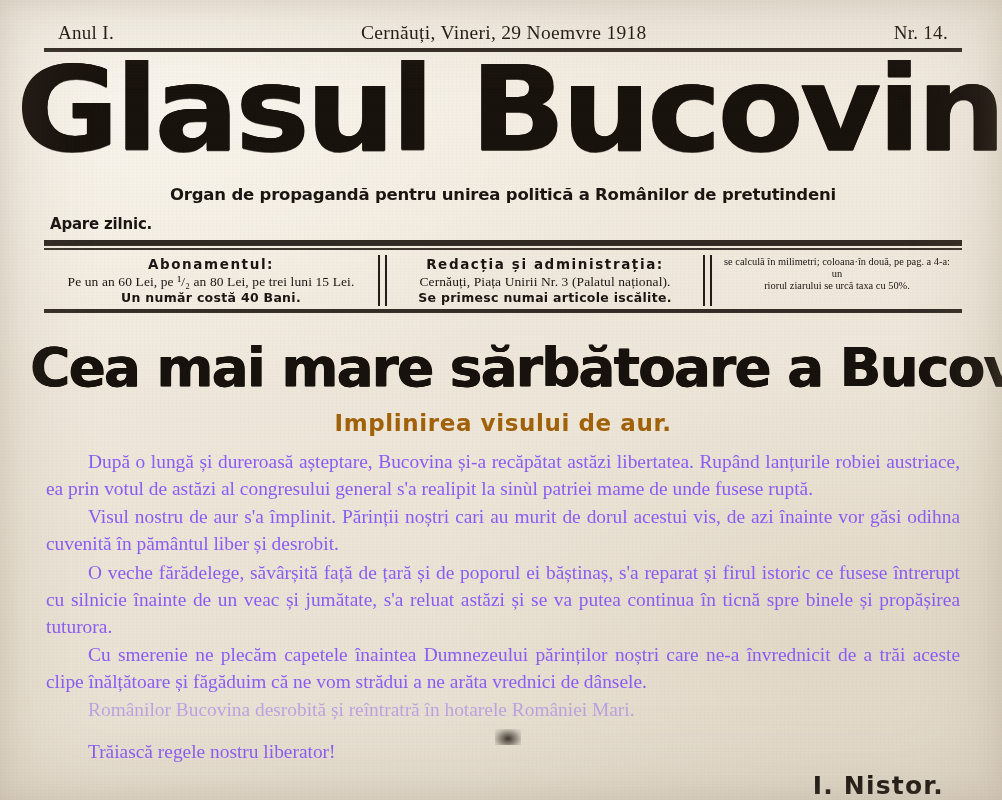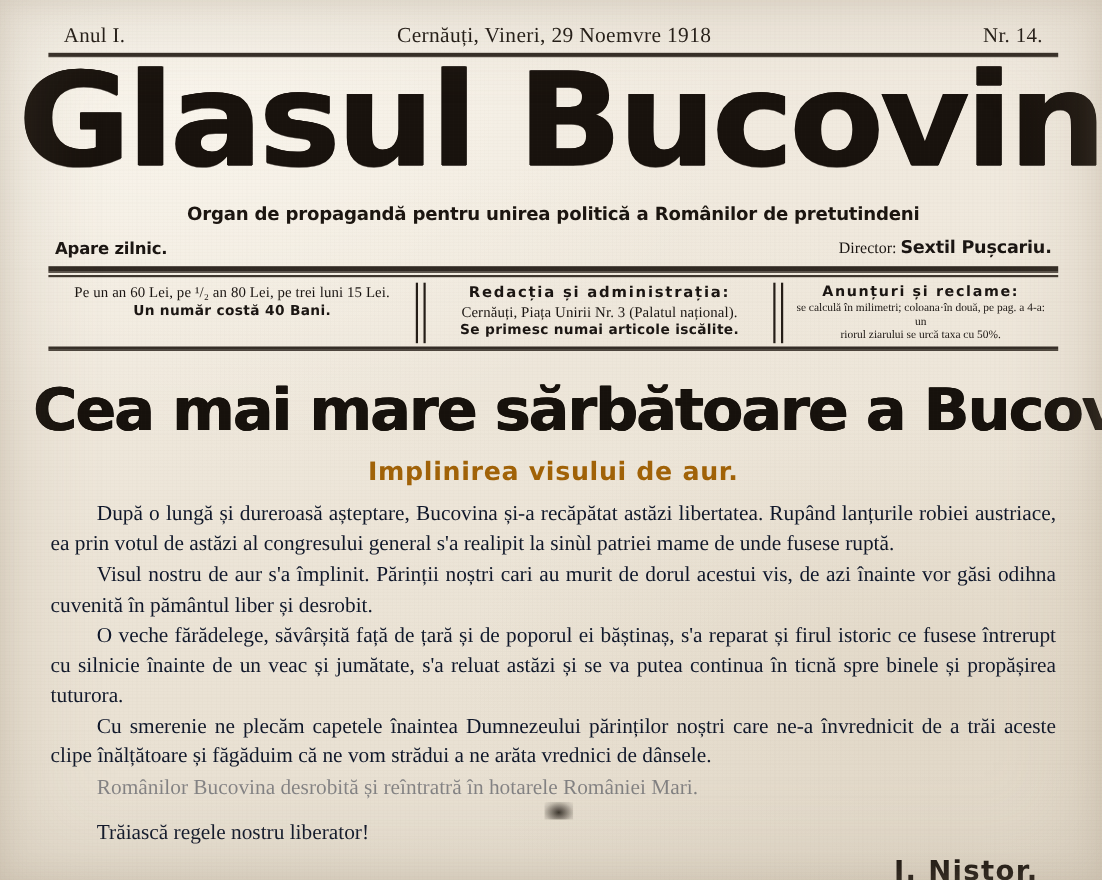--- a/index.html
+++ b/index.html
@@ -237,21 +237,21 @@
     margin-top: 16px;
   }
 
   
   .body {
     margin-top: 12px;
     font-family: "Liberation Serif", serif;
     font-size: 19.4px;
     line-height: 1.40;
     text-align: justify;
-    color: #0f172a;
+    color: #8b5cf6;
     padding: 0 2px;
   }
   .body p {
     margin: 0 0 1px 0;
     text-indent: 42px;
   }
   .body p.faded {
     opacity: 0.46;
     text-indent: 42px;
   }
@@ -298,44 +298,43 @@
     <div class="rule-top"></div>
 
     <div class="masthead">
       <div class="title">Glasul Bucovinei</div>
     </div>
 
     <div class="subtitle">Organ de propagandă pentru unirea politică a Românilor de pretutindeni</div>
 
     <div class="dirline">
       <span class="apare">Apare zilnic.</span>
-      <span class="director"><span>Director:</span> <b>Sextil Pușcariu.</b></span>
     </div>
 
     <div class="rule-thick"></div>
     <div class="rule-thin"></div>
 
     <div class="infobox">
       <div class="infocol col1">
+        <div class="ih">Abonamentul:</div>
         <div class="ib">Pe un an 60 Lei,  pe ¹/₂ an 80 Lei,  pe trei luni 15 Lei.</div>
         <div class="ibold">Un număr costă 40 Bani.</div>
       </div>
 
       <div class="divider"></div>
 
       <div class="infocol col2">
         <div class="ih">Redacția și administrația:</div>
         <div class="ib">Cernăuți, Piața Unirii Nr. 3  (Palatul național).</div>
         <div class="ibold">Se primesc numai articole iscălite.</div>
       </div>
 
       <div class="divider"></div>
 
       <div class="infocol col3">
-        <div class="ih">Anunțuri și reclame:</div>
         <div class="ib">se calculă în milimetri; coloana·în două, pe pag. a 4-a: un</div>
         <div class="ib">riorul ziarului se urcă taxa cu 50%.</div>
       </div>
     </div>
 
     <div class="rule-bottombox"></div>
 
     <div class="headline">Cea mai mare sărbătoare a Bucovinei.</div>
     <div class="subhead">Implinirea visului de aur.</div>
 

